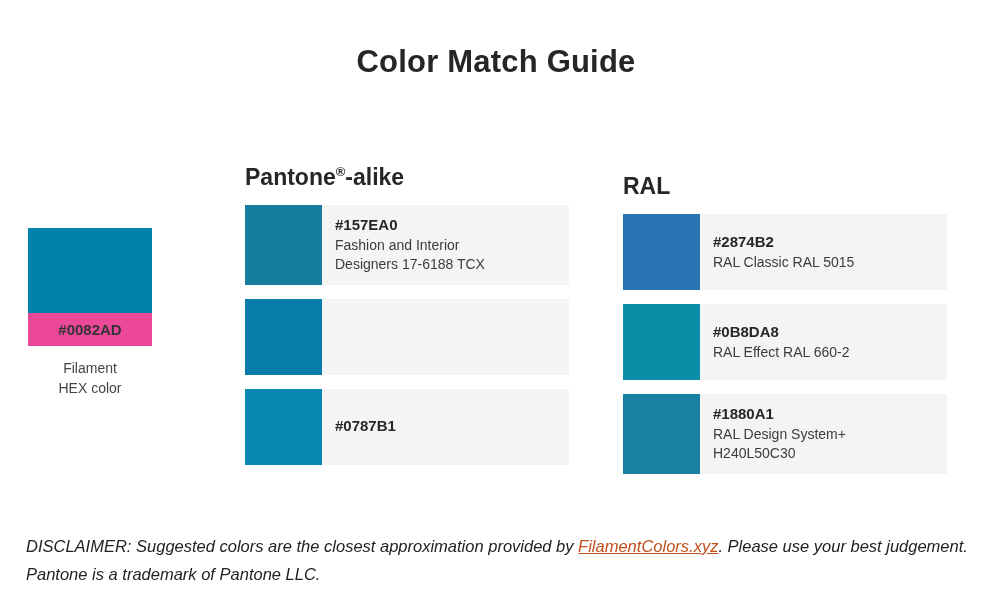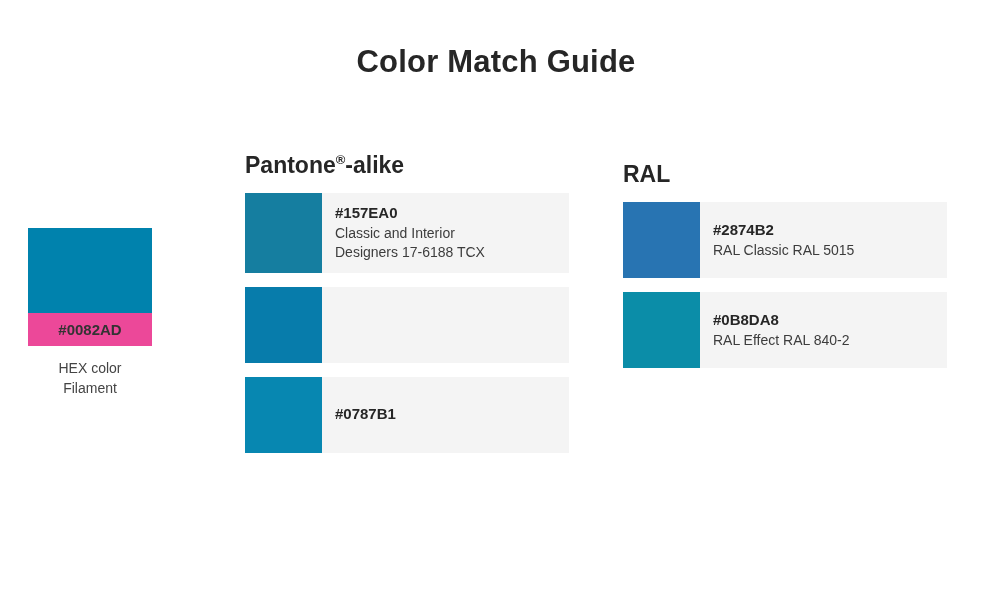--- a/index.html
+++ b/index.html
@@ -70,20 +70,21 @@
     width: 324px;
   }
   .col-pantone { left: 245px; top: 152px; }
   .col-ral { left: 623px; top: 161px; }
 
   .col-heading {
     font-size: 23px;
     font-weight: bold;
     color: #262626;
     margin-bottom: 14px;
+    margin-top: 12px;
   }
   .col-heading sup {
     font-size: 13px;
     font-weight: bold;
     vertical-align: super;
   }
 
   .match-row {
     display: flex;
     align-items: stretch;
@@ -133,34 +134,34 @@
 <body>
 
 <div class="page">
 
   <div class="title">Color Match Guide</div>
 
   <div class="filament">
     <div class="filament-chip"></div>
     <div class="filament-hex">#0082AD</div>
     <div class="filament-caption">
+      <div>Filament</div>
       <div>HEX color</div>
-      <div>Filament</div>
     </div>
   </div>
 
   <div class="column col-pantone">
     <div class="col-heading"><span>Pantone</span><sup>®</sup><span>-alike</span></div>
 
     <div class="match-row">
       <div class="match-chip" style="background:#157EA0"></div>
       <div class="match-text">
         <div class="match-hex">#157EA0</div>
         <div class="match-desc">
-          <span>Classic and Interior</span><br>
+          <span>Fashion and Interior</span><br>
           <span>Designers 17-6188 TCX</span>
         </div>
       </div>
     </div>
 
     <div class="match-row">
       <div class="match-chip" style="background:#077CAB"></div>
     </div>
 
     <div class="match-row">
@@ -182,21 +183,34 @@
           <span>RAL Classic RAL 5015</span>
         </div>
       </div>
     </div>
 
     <div class="match-row">
       <div class="match-chip" style="background:#0B8DA8"></div>
       <div class="match-text">
         <div class="match-hex">#0B8DA8</div>
         <div class="match-desc">
-          <span>RAL Effect RAL 840-2</span>
-        </div>
-      </div>
-    </div>
-
-  </div>
-
+          <span>RAL Effect RAL 660-2</span>
+        </div>
+      </div>
+    </div>
+
+    <div class="match-row">
+      <div class="match-chip" style="background:#1880A1"></div>
+      <div class="match-text">
+        <div class="match-hex">#1880A1</div>
+        <div class="match-desc">
+          <span>RAL Design System+</span><br>
+          <span>H240L50C30</span>
+        </div>
+      </div>
+    </div>
+  </div>
+
+  <div class="disclaimer">
+    <span>DISCLAIMER: Suggested colors are the closest approximation provided by </span><a href="#">FilamentColors.xyz</a><span>. Please use your best judgement. Pantone is a trademark of Pantone LLC.</span>
+  </div>
 
 </div>
 
 </body></html>

